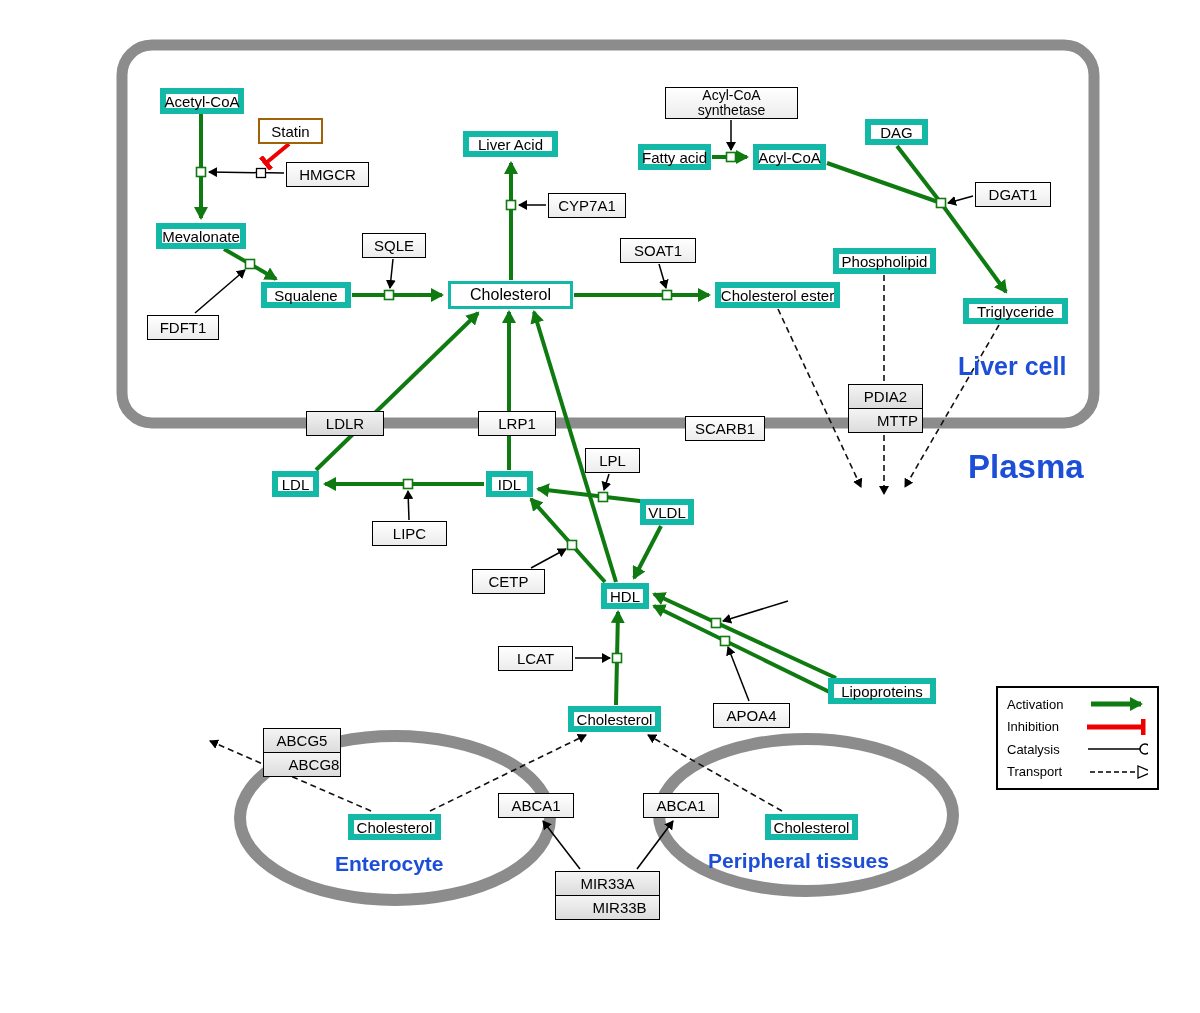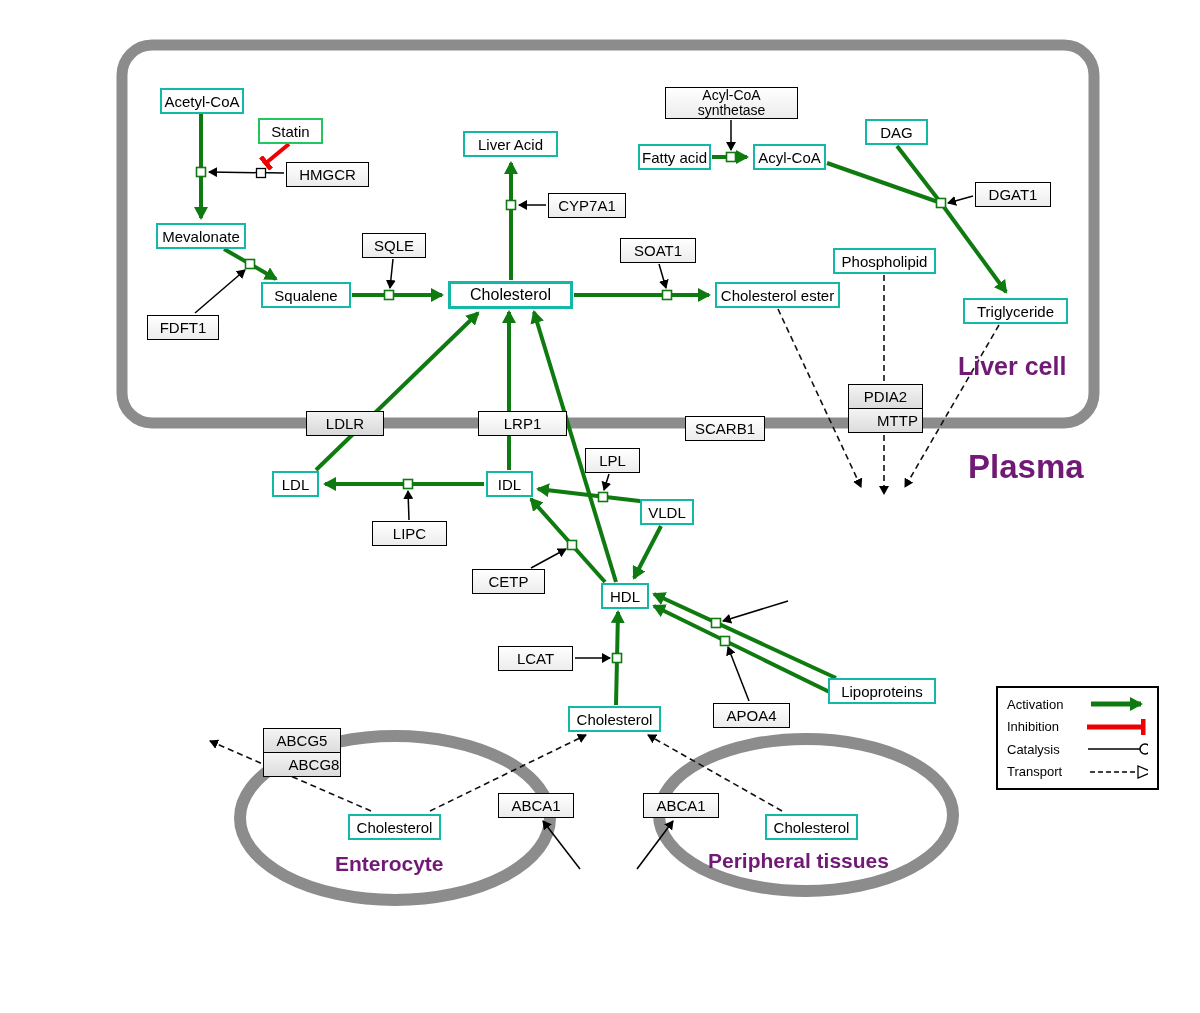--- a/index.html
+++ b/index.html
@@ -1,31 +1,31 @@
 <!DOCTYPE html>
 <html><head>
 <meta charset="utf-8">
 <style>
   * { margin:0; padding:0; box-sizing:border-box; }
   html,body { background:#fff; font-family:"Liberation Sans", sans-serif; }
   .canvas { position:relative; width:1200px; height:1013px; background:#fff; overflow:hidden; }
   .layer { position:absolute; left:0; top:0; }
   .n { position:absolute; display:flex; align-items:center; justify-content:center;
        background:#fff; font-size:15px; color:#000; line-height:1; text-align:center; white-space:nowrap; }
-  .metab { border:2px solid #14b8a6; }
+  .metab { border:6px solid #14b8a6; }
   .metab.big { border-width:3px; font-size:16px; }
   .gene { border:1px solid #000; background:linear-gradient(#ffffff,#ececec); }
-  .statin { border:2px solid #22c55e; }
+  .statin { border:2px solid #a16207; }
   .grayfill { background:linear-gradient(#f2f2f2,#d8d8d8); }
   .two-line { flex-direction:column; font-size:14px; line-height:15px; }
   .stack { position:absolute; display:flex; flex-direction:column; }
   .stack .srow { position:relative; height:25px; display:flex; align-items:center; justify-content:center;
        border:1px solid #000; background:linear-gradient(#f4f4f4,#dcdcdc); font-size:15px; white-space:nowrap; }
   .stack .srow + .srow { margin-top:-1px;padding-left:24px; }
-  .comp { position:absolute; font-weight:bold; color:#701a75; white-space:nowrap; }
+  .comp { position:absolute; font-weight:bold; color:#1d4ed8; white-space:nowrap; }
   .apotable { position:absolute; display:grid; grid-template-columns:82px 82px;
        border-top:1px solid #000; border-left:1px solid #000; background:#fff; }
   .apocell { height:25px; border-right:1px solid #000; border-bottom:1px solid #000;
        display:flex; align-items:center; justify-content:center; font-size:15px; }
   .legend { position:absolute; left:996px; top:686px; width:163px; height:104px; border:2px solid #000;
        background:#fff; padding:5px 9px; display:flex; flex-direction:column; justify-content:space-around; }
   .lrow { display:flex; align-items:center; justify-content:space-between; height:22px;gap:24px; }
   .lrow .ltxt { font-size:13px; color:#000; }
 </style>
 </head>
@@ -139,21 +139,21 @@
   </div>
   <div class="n metab" style="left:638px;top:144px;width:73px;height:26px">Fatty acid</div>
   <div class="n metab" style="left:753px;top:144px;width:73px;height:26px">Acyl-CoA</div>
   <div class="n metab" style="left:865px;top:119px;width:63px;height:26px">DAG</div>
   <div class="n gene" style="left:975px;top:182px;width:76px;height:25px">DGAT1</div>
   <div class="n metab" style="left:833px;top:248px;width:103px;height:26px">Phospholipid</div>
   <div class="n metab" style="left:963px;top:298px;width:105px;height:26px">Triglyceride</div>
   <div class="comp" style="left:958px;top:352px;font-size:25px">Liver cell</div>
 
   <div class="n gene grayfill" style="left:306px;top:411px;width:78px;height:25px">LDLR</div>
-  <div class="n gene" style="left:478px;top:411px;width:89px;height:25px">LRP1</div>
+  <div class="n gene" style="left:478px;top:411px;width:78px;height:25px">LRP1</div>
   <div class="n gene" style="left:685px;top:416px;width:80px;height:25px">SCARB1</div>
   <div class="stack" style="left:848px;top:384px;width:75px">
     <div class="srow">PDIA2</div>
     <div class="srow">MTTP</div>
   </div>
 
   <div class="comp" style="left:968px;top:448px;font-size:33px">Plasma</div>
   <div class="n metab" style="left:272px;top:471px;width:47px;height:26px">LDL</div>
   <div class="n metab" style="left:486px;top:471px;width:47px;height:26px">IDL</div>
   <div class="n gene" style="left:372px;top:521px;width:75px;height:25px">LIPC</div>
@@ -169,20 +169,24 @@
   <div class="n metab" style="left:568px;top:706px;width:93px;height:26px">Cholesterol</div>
 
   <div class="stack" style="left:263px;top:728px;width:78px">
     <div class="srow">ABCG5</div>
     <div class="srow">ABCG8</div>
   </div>
   <div class="comp" style="left:335px;top:852px;font-size:21px">Enterocyte</div>
   <div class="n metab" style="left:348px;top:814px;width:93px;height:26px">Cholesterol</div>
   <div class="n gene" style="left:498px;top:793px;width:76px;height:25px">ABCA1</div>
   <div class="n gene" style="left:643px;top:793px;width:76px;height:25px">ABCA1</div>
+  <div class="stack" style="left:555px;top:871px;width:105px">
+    <div class="srow">MIR33A</div>
+    <div class="srow">MIR33B</div>
+  </div>
   <div class="comp" style="left:708px;top:849px;font-size:21px">Peripheral tissues</div>
   <div class="n metab" style="left:765px;top:814px;width:93px;height:26px">Cholesterol</div>
 
   <div class="legend">
     <div class="lrow">
       <span class="ltxt">Activation</span>
       <svg width="72" height="18">
         <line x1="4" y1="9" x2="54" y2="9" stroke="#0e7a10" stroke-width="5" marker-end="url(#ag)"></line>
       </svg>
     </div>

